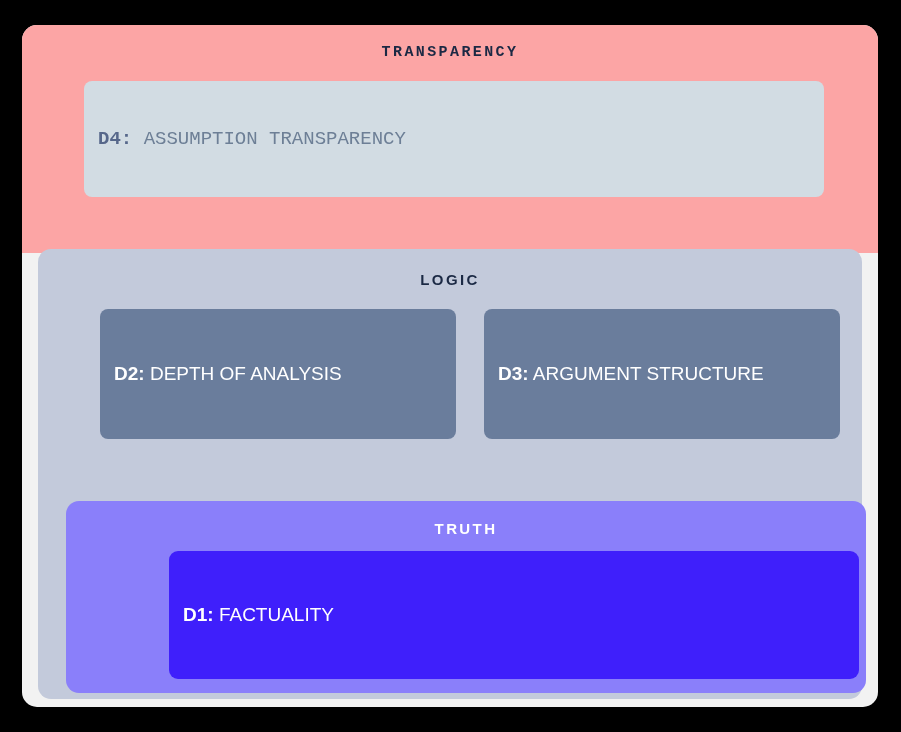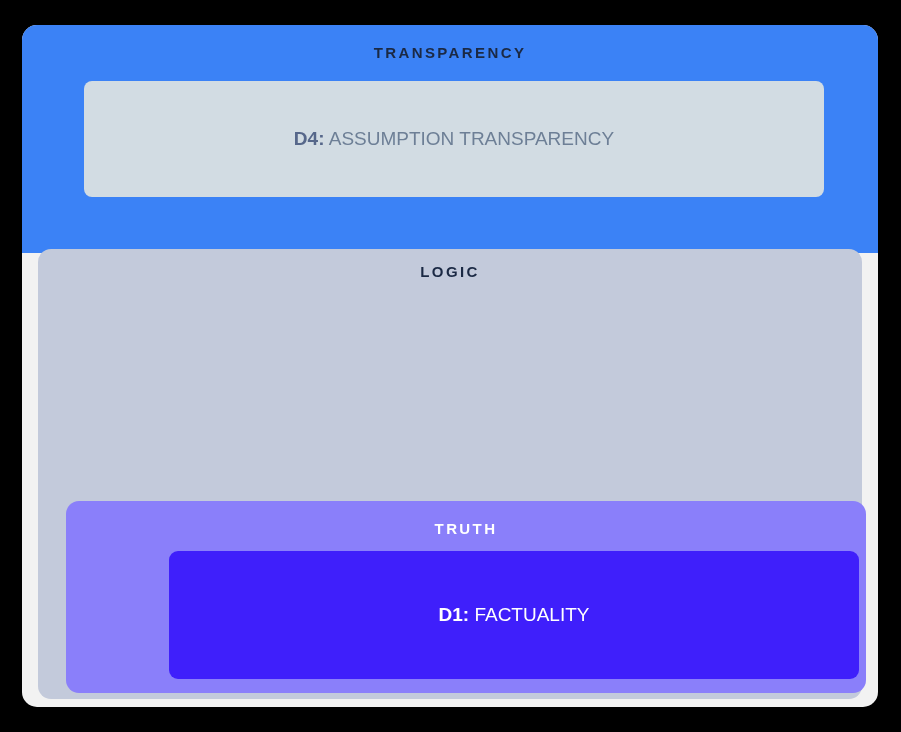--- a/index.html
+++ b/index.html
@@ -39,40 +39,41 @@
     letter-spacing: 2.4px;
     line-height: 1;
   }
 
   
   #layer-transparency {
     left: 0;
     top: 0;
     width: 856px;
     height: 228px;
-    background: #3b82f6;
+    background: #fca5a5;
     border-radius: 15px 15px 0 0;
+    font-family: Liberation Mono, monospace;
   }
   #layer-transparency > .layer-title {
     color: #1b2944;
     padding-top: 20px;
   }
 
   
   #layer-logic {
     left: 16px;
     top: 224px;
     width: 824px;
     height: 450px;
     background: #c3cadb;
     border-radius: 13px;
   }
   #layer-logic > .layer-title {
     color: #1b2944;
-    padding-top: 15px;
+    padding-top: 23px;
   }
 
   
   #layer-truth {
     left: 28px;
     top: 252px;
     width: 800px;
     height: 192px;
     background: #8a7ffa;
     border-radius: 13px;
@@ -103,21 +104,21 @@
     top: 50px;
     width: 690px;
     margin-left: 48px;
   }
 
   .dim-card {
     flex: 1 1 0;
     border-radius: 8px;
     display: flex;
     align-items: center;
-    justify-content: center;
+    justify-content: flex-start;
     text-align: center;
     box-sizing: border-box;
     padding: 8px 14px;
   }
   .dim-card .dim-text {
     font-size: 19px;
     line-height: 1.38;
   }
   .dim-card .dim-code {
     font-weight: bold;
@@ -162,20 +163,31 @@
         <span class="dim-text"><span class="dim-code">D4:</span> <span>ASSUMPTION TRANSPARENCY</span></span>
       </div>
 
 
     </div>
   </div>
 
   <div class="layer" id="layer-logic">
     <div class="layer-title">LOGIC</div>
 
+    <div class="card-row" id="row-logic">
+
+      <div class="dim-card level-logic">
+        <span class="dim-text"><span class="dim-code">D2:</span> <span>DEPTH OF ANALYSIS</span></span>
+      </div>
+
+      <div class="dim-card level-logic">
+        <span class="dim-text"><span class="dim-code">D3:</span> <span>ARGUMENT STRUCTURE</span></span>
+      </div>
+
+    </div>
 
     <div class="layer" id="layer-truth">
       <div class="layer-title">TRUTH</div>
 
       <div class="card-row" id="row-truth">
         <div class="dim-card level-truth">
           <span class="dim-text"><span class="dim-code">D1:</span> <span>FACTUALITY</span></span>
         </div>
       </div>
     </div>

